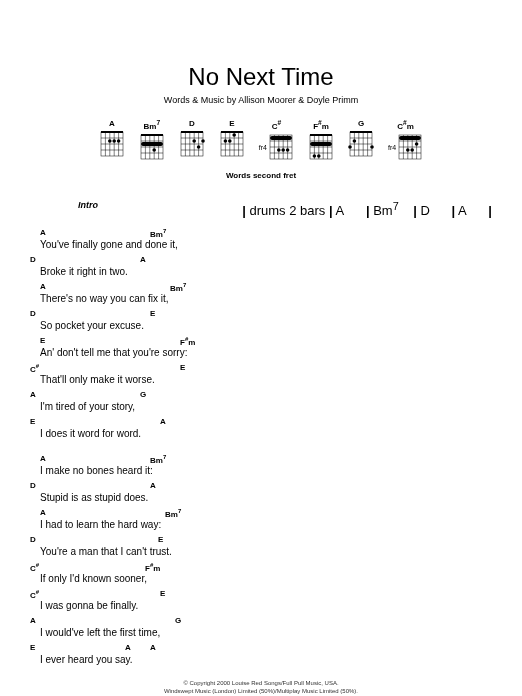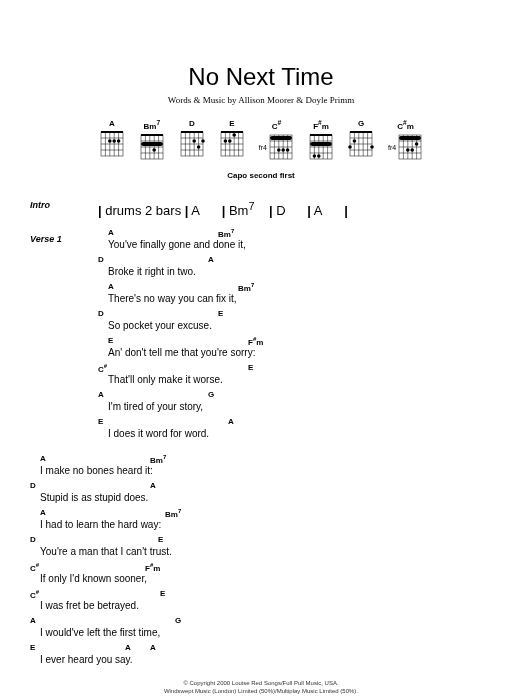--- a/index.html
+++ b/index.html
@@ -19,21 +19,21 @@
   }
   .title {
     text-align: center;
     font-family: Arial, Helvetica, sans-serif;
     font-size: 24px;
     font-weight: 400;
     margin: 0 0 4px 0;
   }
   .credits {
     text-align: center;
-    font-family: Liberation Serif, serif;
+    font-family: Liberation Sans, sans-serif;
     font-size: 9px;
     margin-bottom: 14px;
   }
   .chord-diagrams {
     display: flex;
     justify-content: center;
     gap: 14px;
     margin-bottom: 8px;
   }
   .chord-diagram {
@@ -56,20 +56,21 @@
   .capo {
     text-align: center;
     font-family: Arial, sans-serif;
     font-size: 8px;
     font-weight: bold;
     margin-bottom: 14px;
   }
   .section {
     display: flex;
     margin-bottom: 10px;
+    text-align: right;
   }
   .section-label {
     width: 68px;
     font-family: Arial, sans-serif;
     font-size: 9px;
     font-style: italic;
     font-weight: bold;
     padding-top: 6px;
     flex-shrink: 0;
   }
@@ -261,31 +262,30 @@
             <line x1="2" y1="20" x2="24" y2="20" stroke="#000" stroke-width="0.5"></line>
             <rect x="2" y="3" width="22" height="4" rx="2"></rect>
             <circle cx="19.6" cy="11" r="1.8"></circle>
             <circle cx="10.8" cy="17" r="1.8"></circle>
             <circle cx="15.2" cy="17" r="1.8"></circle>
           </svg>
       </div>
     </div>
   </div>
 
-  <div class="capo">Capo second first</div>
+  <div class="capo">Words second fret</div>
 
   <div class="section">
     <div class="section-label">Intro</div>
     <div class="section-body intro-body">
       <span class="bar">|</span> <span>drums 2 bars</span> <span class="bar">|</span> <span>A</span>&nbsp;&nbsp;&nbsp;&nbsp;&nbsp;&nbsp;<span class="bar">|</span> <span>Bm<sup>7</sup></span>&nbsp;&nbsp;&nbsp;&nbsp;<span class="bar">|</span> <span>D</span>&nbsp;&nbsp;&nbsp;&nbsp;&nbsp;&nbsp;<span class="bar">|</span> <span>A</span>&nbsp;&nbsp;&nbsp;&nbsp;&nbsp;&nbsp;<span class="bar">|</span>
     </div>
   </div>
 
   <div class="section">
-    <div class="section-label">Verse 1</div>
     <div class="section-body" id="verse1-body">
         <div class="line">
           <span class="chord" style="left: 10px;">A</span>
           <span class="chord" style="left: 120px;">Bm<sup>7</sup></span>
           <span class="lyric" style="left: 10px;">You've finally gone and done it,</span>
         </div>
         <div class="line">
           <span class="chord" style="left: 0px;">D</span>
           <span class="chord" style="left: 110px;">A</span>
           <span class="lyric" style="left: 10px;">Broke it right in two.</span>
@@ -346,21 +346,21 @@
           <span class="lyric" style="left: 10px;">You're a man that I can't   trust.</span>
         </div>
         <div class="line">
           <span class="chord" style="left: 0px;">C<sup>#</sup></span>
           <span class="chord" style="left: 115px;">F<sup>#</sup>m</span>
           <span class="lyric" style="left: 10px;">If only I'd known sooner,</span>
         </div>
         <div class="line">
           <span class="chord" style="left: 0px;">C<sup>#</sup></span>
           <span class="chord" style="left: 130px;">E</span>
-          <span class="lyric" style="left: 10px;">I was fret be betrayed.</span>
+          <span class="lyric" style="left: 10px;">I was gonna be finally.</span>
         </div>
         <div class="line">
           <span class="chord" style="left: 0px;">A</span>
           <span class="chord" style="left: 145px;">G</span>
           <span class="lyric" style="left: 10px;">I would've left the first time,</span>
         </div>
         <div class="line">
           <span class="chord" style="left: 0px;">E</span>
           <span class="chord" style="left: 95px;">A</span>
           <span class="chord" style="left: 120px;">A</span>

